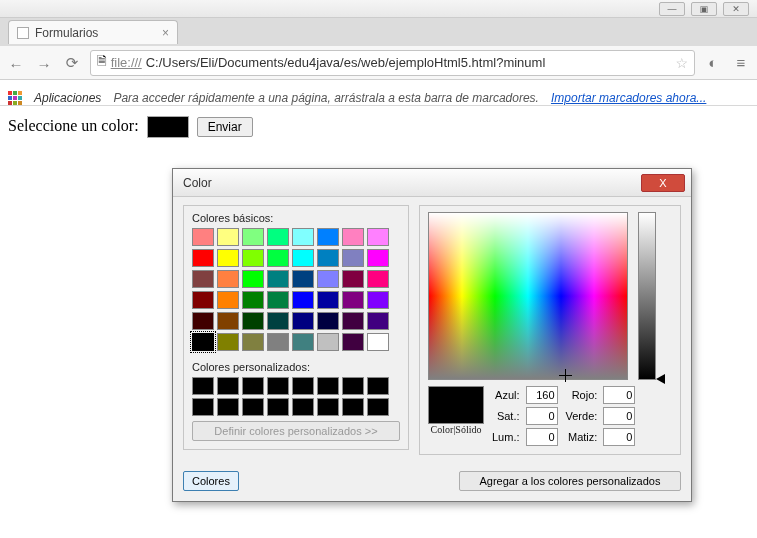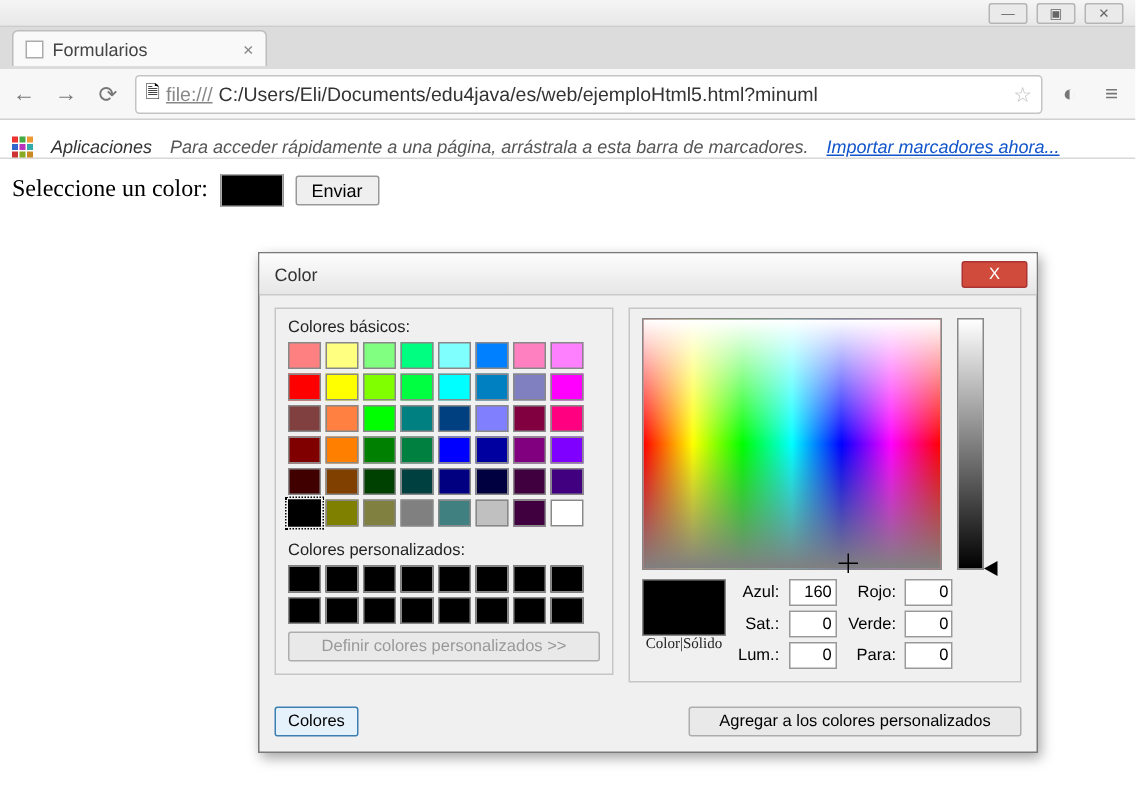--- a/index.html
+++ b/index.html
@@ -238,21 +238,21 @@
             <label>Azul:</label>
             <input class="numin" value="160" style="">
             <label>Rojo:</label>
             <input class="numin" value="0" style="">
             <label>Sat.:</label>
             <input class="numin" value="0" style="">
             <label>Verde:</label>
             <input class="numin" value="0" style="">
             <label>Lum.:</label>
             <input class="numin" value="0" style="">
-            <label>Para:</label>
+            <label>Matiz:</label>
             <input class="numin" value="0" style="">
           </div>
         </div>
       </div>
     </div>
   </div>
   <div class="dlg-foot">
     <button class="dlgbtn">Colores</button>
     <div class="spacer"></div>
     <button class="addbtn">Agregar a los colores personalizados</button>

